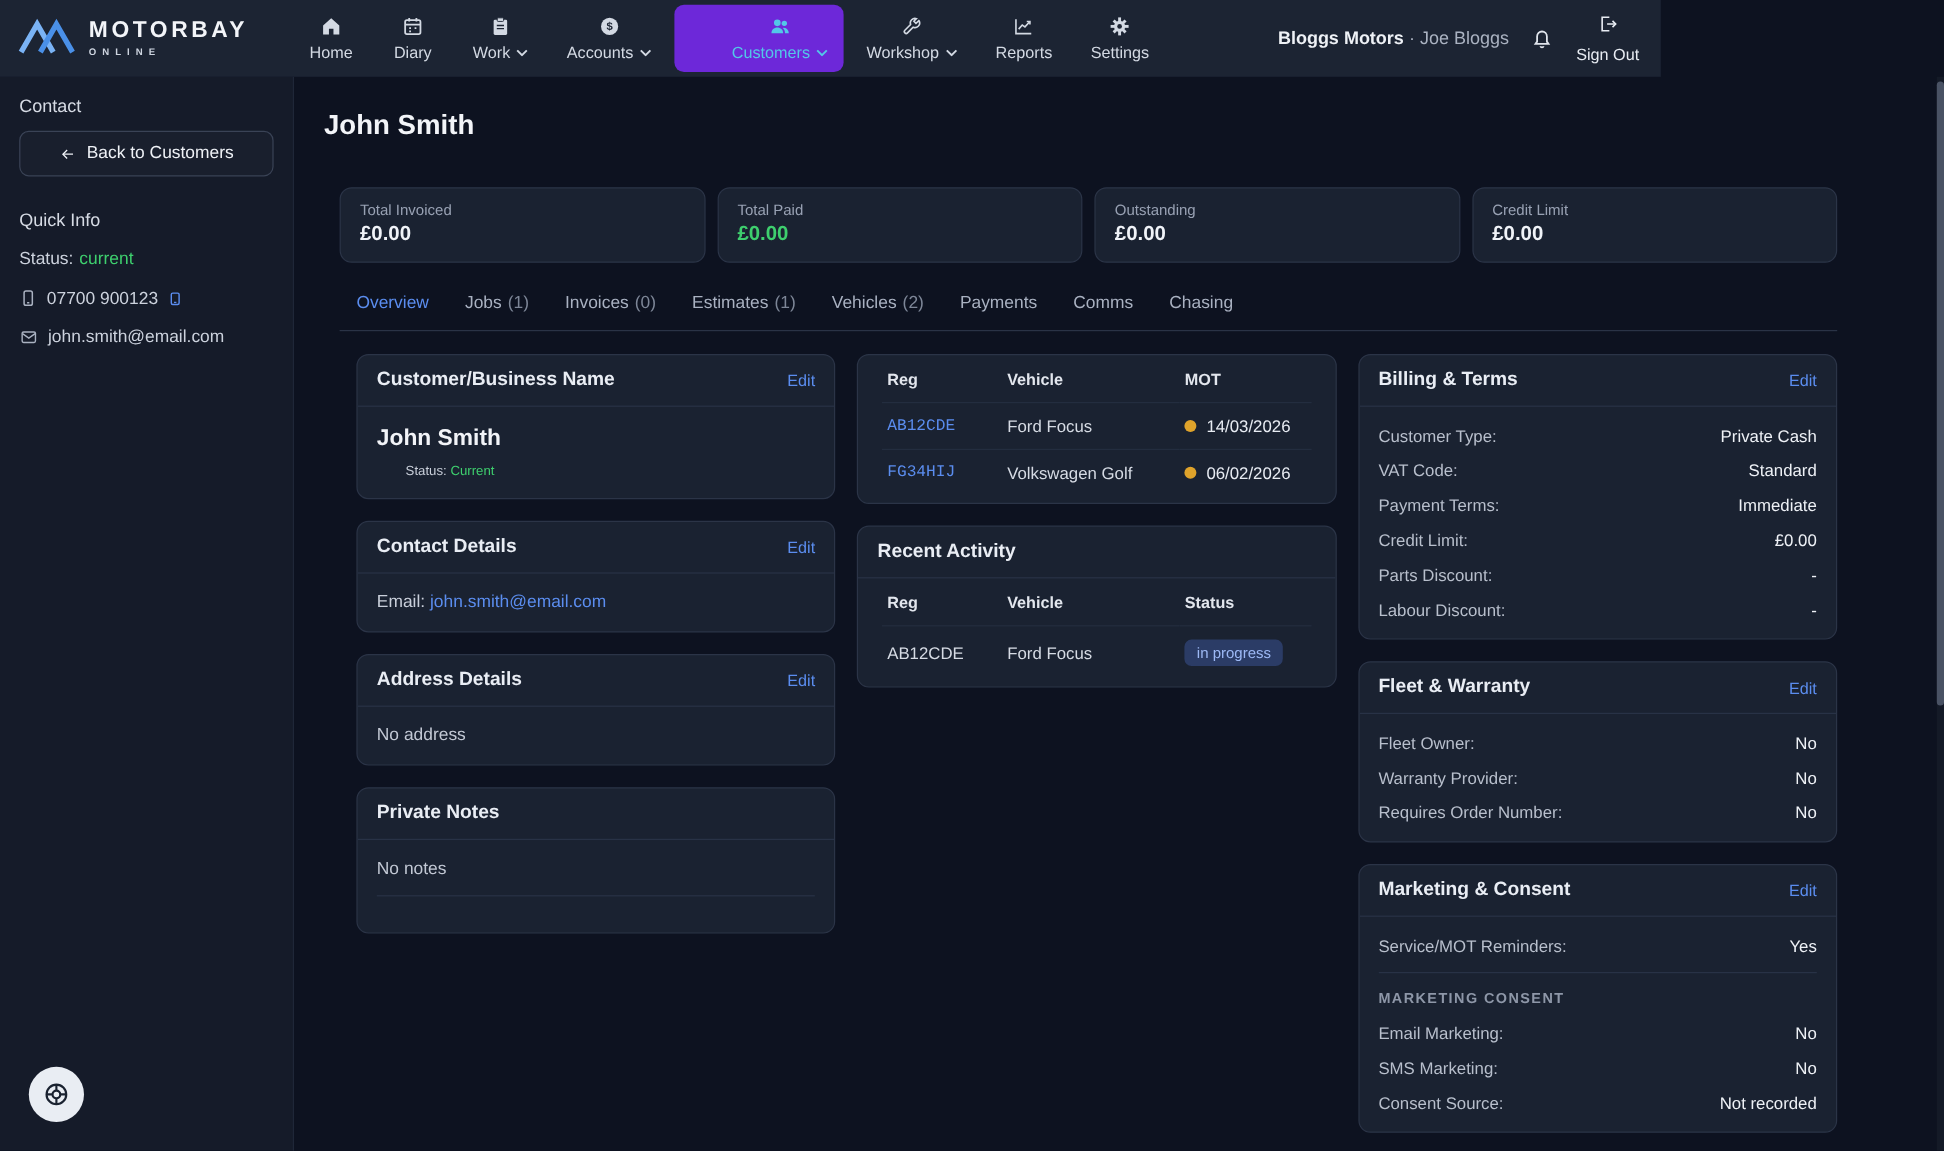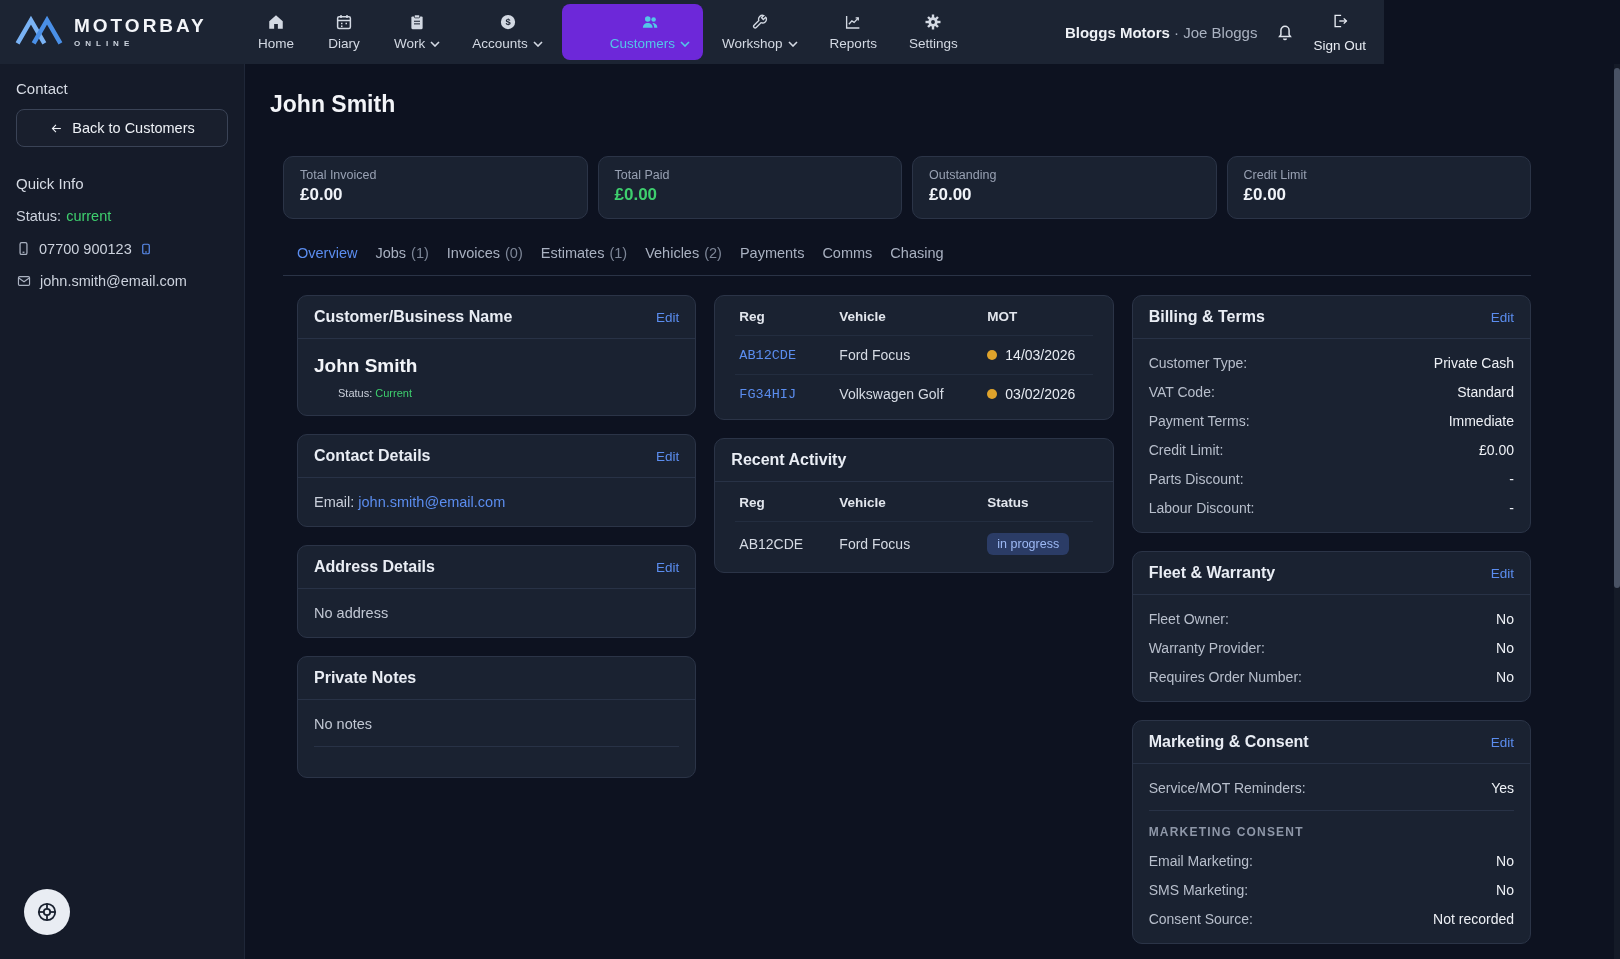--- a/index.html
+++ b/index.html
@@ -54,21 +54,21 @@
   .main { position:absolute; top:64px; left:245px; right:0; bottom:0; overflow:hidden; }
   .page-title { font-size:23px; font-weight:700; color:#f2f4f8; margin:27px 0 0 25px; }
   .stats-row { display:flex; gap:10px; margin:38px 89px 0 38px; }
   .stat-card {
     flex:1; background:#1a2231; border:1px solid #2b3447; border-radius:10px; padding:11px 16px 13px;
   }
   .stat-label { font-size:12.5px; color:#98a1b3; }
   .stat-value { font-size:17px; font-weight:700; color:#f0f3f8; margin-top:3px; }
   .stat-value.green { color:#3ecf6e; }
   .tabs-row {
-    display:flex; gap:18px; margin:26px 89px 0 38px; padding:0 0 14px 14px;
+    display:flex; gap:30px; margin:26px 89px 0 38px; padding:0 0 14px 14px;
     border-bottom:1px solid #2a3346; font-size:14.5px;
   }
   .tab { color:#a9b1c1; cursor:pointer; white-space:nowrap; display:flex; gap:5px; }
   .tab .tab-count { color:#7d8697; }
   .tab.active { color:#5b8def; }
   .columns { display:grid; grid-template-columns:1fr 1fr 1fr; gap:18px; margin:19px 89px 0 38px; align-items:start;padding-left:14px; }
   .col { display:flex; flex-direction:column; gap:18px; }
   
   .card { background:#1a2231; border:1px solid #2b3447; border-radius:10px; overflow:hidden; }
   .card-head {
@@ -447,21 +447,21 @@
                 <span class="mot-dot"></span>
                 <span class="mot-date">14/03/2026</span>
               </div>
 
             <div class="tbl-cell">
                 <span class="reg-link">FG34HIJ</span>
               </div>
             <div class="tbl-cell veh-text">Volkswagen Golf</div>
             <div class="tbl-cell">
                 <span class="mot-dot"></span>
-                <span class="mot-date">03/02/2026</span>
+                <span class="mot-date">06/02/2026</span>
               </div>
           </div>
         </div>
       </div>
 
       <div class="card">
         <div class="card-head">
           <span class="card-title">Recent Activity</span>
         </div>
         <div class="card-body" style="padding:2px 16px 6px">

